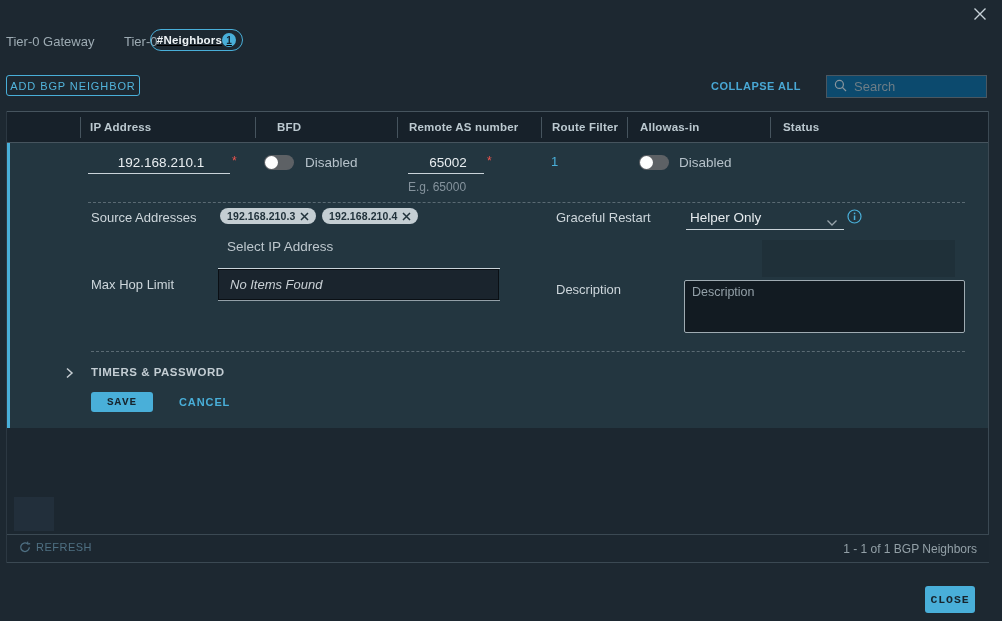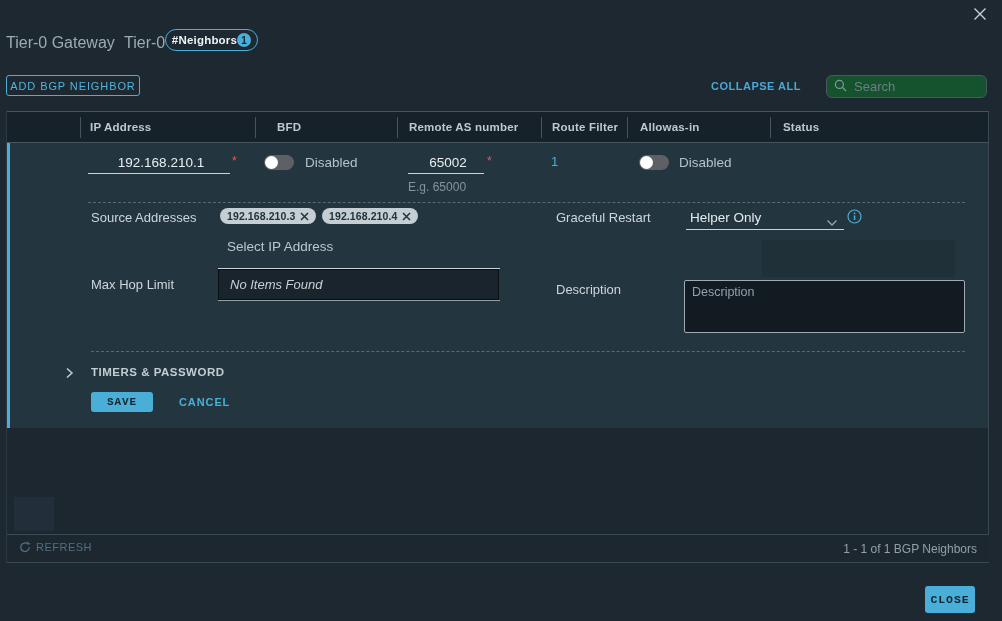--- a/index.html
+++ b/index.html
@@ -9,45 +9,45 @@
     position:relative; width:1002px; height:621px;
     background:#1d2831; overflow:hidden;
     font-family:"Liberation Sans", sans-serif;
   }
   .abs { position:absolute; }
   .nowrap { white-space:nowrap; }
 
   
   .dlg-title { left:6px; top:2px; font-size:20px; line-height:24px; font-weight:400; color:#eef3f6; letter-spacing:.2px; }
   .close-x { left:969px; top:3px; width:22px; height:22px; cursor:pointer; color:#c6d1d8; }
-  .sub-label { top:34px; font-size:16px; color:#9dabb3; }
+  .sub-label { top:34px; font-size:13px; color:#9dabb3; }
   .pill {
-    left:165px; top:29px; height:22px; width:93px;
+    left:150px; top:29px; height:22px; width:93px;
     border:1px solid #49afd9; border-radius:12px;
-    display:flex; align-items:center; justify-content:center; 
+    display:flex; align-items:center; justify-content:center; text-decoration:underline;
   }
   .pill-label { font-size:11.5px; font-weight:700; color:#eef3f6; letter-spacing:.2px; }
   .pill-badge {
     width:14px; height:14px; border-radius:50%; background:#49afd9;
     font-size:10px; font-weight:700; color:#15242e;
     display:flex; align-items:center; justify-content:center;
   }
 
   
   .btn-outline {
     left:6px; top:75px; height:21px; width:134px; padding:0;
     border:1px solid #49afd9; border-radius:3px; background:transparent;
     color:#52b4dc; font-size:11px; font-weight:500; letter-spacing:.9px;
     display:flex; align-items:center; justify-content:center; cursor:pointer;
     font-family:"Liberation Sans", sans-serif;
   }
   .collapse-all { left:711px; top:80px; font-size:11px; font-weight:700; letter-spacing:.5px; color:#49a8d5; cursor:pointer; }
   .searchbox {
     left:826px; top:75px; width:161px; height:23px;
-    background:#14532d; border:1px solid #4a5761; border-radius:6px;
+    background:#0c4a6e; border:1px solid #4a5761; border-radius:0;
     display:flex; align-items:center;
   }
   .search-icon { margin-left:7px; color:#8a969e; }
   .search-input {
     background:transparent; border:none; outline:none;
     color:#cfd8dd; font-size:13px; width:118px; margin-left:7px;
     font-family:"Liberation Sans", sans-serif;
   }
   .search-input::placeholder { color:#6e7d86; opacity:1; }
 

